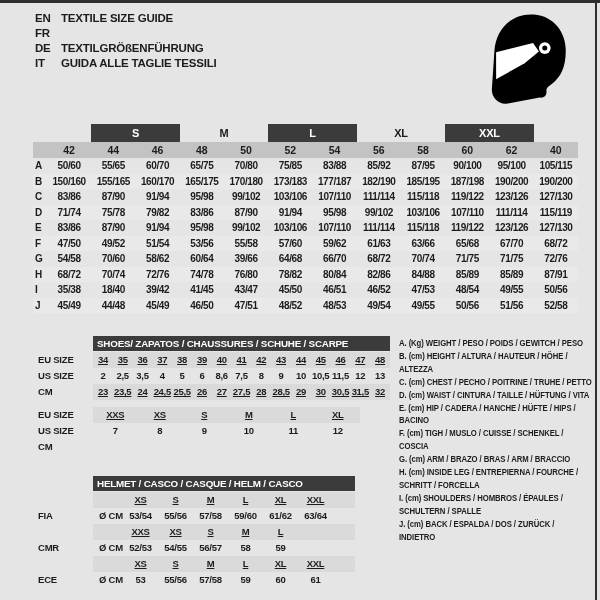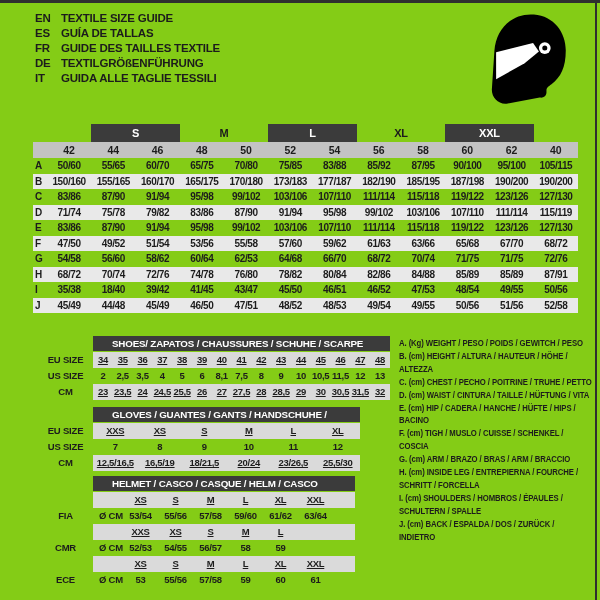--- a/index.html
+++ b/index.html
@@ -1,16 +1,16 @@
 <!DOCTYPE html>
 <html><head>
 <meta charset="utf-8">
 <style>
   html,body{margin:0;padding:0;background:#fff;}
-  .page{position:relative;width:600px;height:600px;background:#84cc16;overflow:hidden;
+  .page{position:relative;width:600px;height:600px;background:#e5e5e5;overflow:hidden;
         font-family:"Liberation Sans",sans-serif;font-weight:700;color:#1c1c1c;}
   .top-border{position:absolute;left:0;top:0;width:600px;height:3px;background:#2f2f2f;}
   .right-border{position:absolute;right:3px;top:0;width:2px;height:600px;background:#2f2f2f;}
 
   
   .lang-block{position:absolute;left:35px;top:11px;}
   .lang-line{display:flex;height:15px;}
   .lang-code{width:26px;font-size:11.5px;line-height:15px;letter-spacing:-0.2px;}
   .lang-title{font-size:11.5px;line-height:15px;letter-spacing:-0.2px;}
 
@@ -29,23 +29,23 @@
   .trow.striped{background:#e9e9e9;}
   .rletter{font-size:10px;line-height:15.5px;padding-left:2px;}
   .tcell{font-size:10px;line-height:15.5px;text-align:center;letter-spacing:-0.4px;}
 
   
   .sub-table{position:absolute;left:33px;}
   #shoes-table{top:336px;width:357px;}
   #gloves-table{top:407px;width:327px;}
   #helmet-table{top:476px;width:322px;}
   .table-bar{margin-left:60px;height:15px;margin-bottom:1px;background:#3b3b3b;color:#fff;
-             font-size:9.8px;line-height:15px;padding-left:19px;letter-spacing:-0.2px;box-sizing:border-box;}
+             font-size:9.8px;line-height:15px;padding-left:4px;letter-spacing:-0.2px;box-sizing:border-box;}
   .srow{display:flex;height:16px;}
-  .rlabel{width:60px;box-sizing:border-box;padding-left:5px;font-size:9.5px;line-height:16px;letter-spacing:-0.2px;text-align:center;}
+  .rlabel{width:60px;box-sizing:border-box;padding-left:5px;font-size:9.5px;line-height:16px;letter-spacing:-0.2px;}
   .sdata{flex:1;display:grid;}
   .sdata.shaded{background:#dadada;text-decoration:underline;}
   #shoes-table .sdata{grid-template-columns:repeat(15,1fr);}
   #gloves-table .sdata{grid-template-columns:repeat(6,1fr);}
   #helmet-table .sdata{grid-template-columns:30px repeat(6,35px) 1fr;}
   .scell2{font-size:9.5px;line-height:16px;text-align:center;letter-spacing:-0.3px;}
   .unit-cell{font-size:9.5px;line-height:16px;text-align:right;letter-spacing:-0.2px;}
 
   
   .legend{position:absolute;left:399px;top:337px;width:220px;transform:scaleX(0.88);transform-origin:0 0;}
@@ -57,26 +57,21 @@
 <div class="page">
   <div class="top-border"></div>
   <div class="right-border"></div>
 
   <div class="lang-block" id="lang-block">
       <div class="lang-line">
         <span class="lang-code">EN</span>
         <span class="lang-title">TEXTILE SIZE GUIDE</span>
       </div>
       <div class="lang-line">
-        <span class="lang-code">ES</span>
-        <span class="lang-title">GUÍA DE TALLAS</span>
-      </div>
-      <div class="lang-line">
         <span class="lang-code">FR</span>
-        <span class="lang-title">GUIDE DES TAILLES TEXTILE</span>
       </div>
       <div class="lang-line">
         <span class="lang-code">DE</span>
         <span class="lang-title">TEXTILGRÖßENFÜHRUNG</span>
       </div>
       <div class="lang-line">
         <span class="lang-code">IT</span>
         <span class="lang-title">GUIDA ALLE TAGLIE TESSILI</span>
       </div>
     </div>
@@ -199,24 +194,24 @@
         <div class="tcell">59/62</div>
         <div class="tcell">61/63</div>
         <div class="tcell">63/66</div>
         <div class="tcell">65/68</div>
         <div class="tcell">67/70</div>
         <div class="tcell">68/72</div>
       </div>
       <div class="trow">
         <div class="rletter">G</div>
         <div class="tcell">54/58</div>
-        <div class="tcell">56/60</div>
+        <div class="tcell">70/60</div>
         <div class="tcell">58/62</div>
         <div class="tcell">60/64</div>
-        <div class="tcell">62/53</div>
+        <div class="tcell">39/66</div>
         <div class="tcell">64/68</div>
         <div class="tcell">66/70</div>
         <div class="tcell">68/72</div>
         <div class="tcell">70/74</div>
         <div class="tcell">71/75</div>
         <div class="tcell">71/75</div>
         <div class="tcell">72/76</div>
       </div>
       <div class="trow striped">
         <div class="rletter">H</div>
@@ -289,21 +284,21 @@
       </div>
       <div class="srow">
         <div class="rlabel">US SIZE</div>
         <div class="sdata">
           <div class="scell2">2</div>
           <div class="scell2">2,5</div>
           <div class="scell2">3,5</div>
           <div class="scell2">4</div>
           <div class="scell2">5</div>
           <div class="scell2">6</div>
-          <div class="scell2">8,1</div>
+          <div class="scell2">8,6</div>
           <div class="scell2">7,5</div>
           <div class="scell2">8</div>
           <div class="scell2">9</div>
           <div class="scell2">10</div>
           <div class="scell2">10,5</div>
           <div class="scell2">11,5</div>
           <div class="scell2">12</div>
           <div class="scell2">13</div>
         </div>
       </div>
@@ -323,21 +318,20 @@
           <div class="scell2">29</div>
           <div class="scell2">30</div>
           <div class="scell2">30,5</div>
           <div class="scell2">31,5</div>
           <div class="scell2">32</div>
         </div>
       </div>
     </div>
 
   <div class="sub-table" id="gloves-table">
-    <div class="table-bar">GLOVES / GUANTES / GANTS / HANDSCHUHE / GUANTI</div>
   <div class="srow">
         <div class="rlabel">EU SIZE</div>
         <div class="sdata shaded">
           <div class="scell2">XXS</div>
           <div class="scell2">XS</div>
           <div class="scell2">S</div>
           <div class="scell2">M</div>
           <div class="scell2">L</div>
           <div class="scell2">XL</div>
         </div>
@@ -348,28 +342,20 @@
           <div class="scell2">7</div>
           <div class="scell2">8</div>
           <div class="scell2">9</div>
           <div class="scell2">10</div>
           <div class="scell2">11</div>
           <div class="scell2">12</div>
         </div>
       </div>
       <div class="srow">
         <div class="rlabel">CM</div>
-        <div class="sdata shaded">
-          <div class="scell2">12,5/16,5</div>
-          <div class="scell2">16,5/19</div>
-          <div class="scell2">18/21,5</div>
-          <div class="scell2">20/24</div>
-          <div class="scell2">23/26,5</div>
-          <div class="scell2">25,5/30</div>
-        </div>
       </div>
     </div>
 
   <div class="sub-table" id="helmet-table">
     <div class="table-bar">HELMET / CASCO / CASQUE / HELM / CASCO</div>
   <div class="srow">
         <div class="rlabel"></div>
         <div class="sdata shaded">
           <div class="unit-cell"></div>
           <div class="scell2">XS</div>

